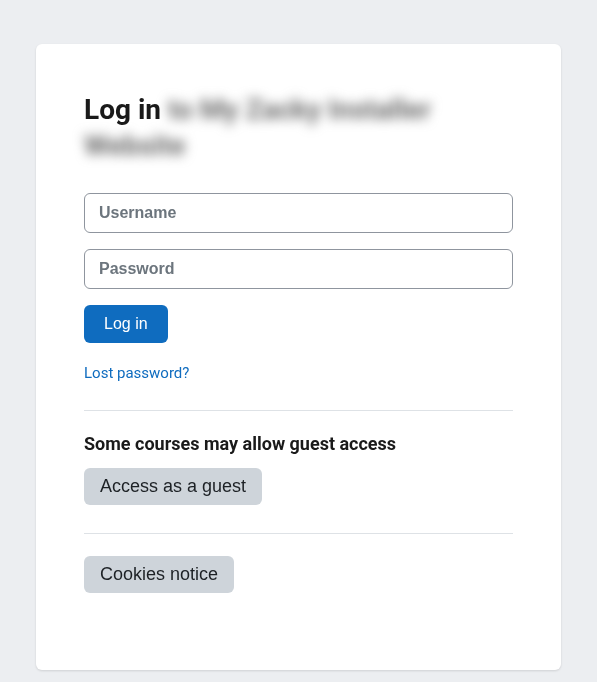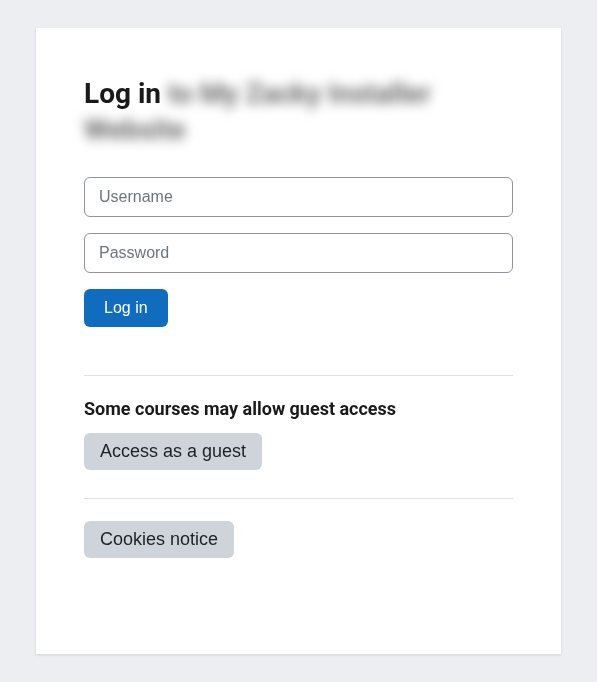--- a/index.html
+++ b/index.html
@@ -9,25 +9,26 @@
     }
     body {
       font-family: -apple-system, BlinkMacSystemFont, "Segoe UI", Roboto, "Helvetica Neue", Arial, sans-serif;
       background: #eceef1;
       width: 597px;
       height: 682px;
       padding: 28px 36px;
     }
     .card {
       background: #fff;
-      border-radius: 0;
+      border-radius: 6px;
       box-shadow: 0 1px 3px rgba(0,0,0,0.08), 0 1px 2px rgba(0,0,0,0.05);
       padding: 48px 48px 48px 48px;
       width: 100%;
       height: 100%;
+      margin-top: 16px;
     }
     .heading {
       font-size: 28px;
       font-weight: 700;
       color: #1a1a1a;
       line-height: 1.3;
       margin-bottom: 28px;
     }
     .heading .blur {
       color: #6a6a6a;
@@ -36,20 +37,21 @@
     }
     .field {
       width: 100%;
       padding: 10px 14px;
       font-size: 16px;
       border: 1px solid #8f959e;
       border-radius: 6px;
       margin-bottom: 16px;
       color: #495057;
       background: #fff;
+      font-weight: bold;
     }
     .field::placeholder {
       color: #6c757d;
     }
     .btn-primary {
       background: #0f6cbf;
       color: #fff;
       border: none;
       border-radius: 6px;
       padding: 10px 20px;
@@ -97,20 +99,23 @@
     <span>Log in</span>
     <span class="blur">to My Zacky Installer Website</span>
   </h1>
 
   <input type="text" class="field" placeholder="Username" style="">
 
   <input type="password" class="field" placeholder="Password" style="">
 
   <button class="btn-primary">Log in</button>
 
+  <div>
+    <a class="link">Lost password?</a>
+  </div>
 
   <hr class="divider">
 
   <h2 class="subheading">Some courses may allow guest access</h2>
 
   <button class="btn-secondary">Access as a guest</button>
 
   <hr class="divider">
 
   <button class="btn-secondary">Cookies notice</button>

